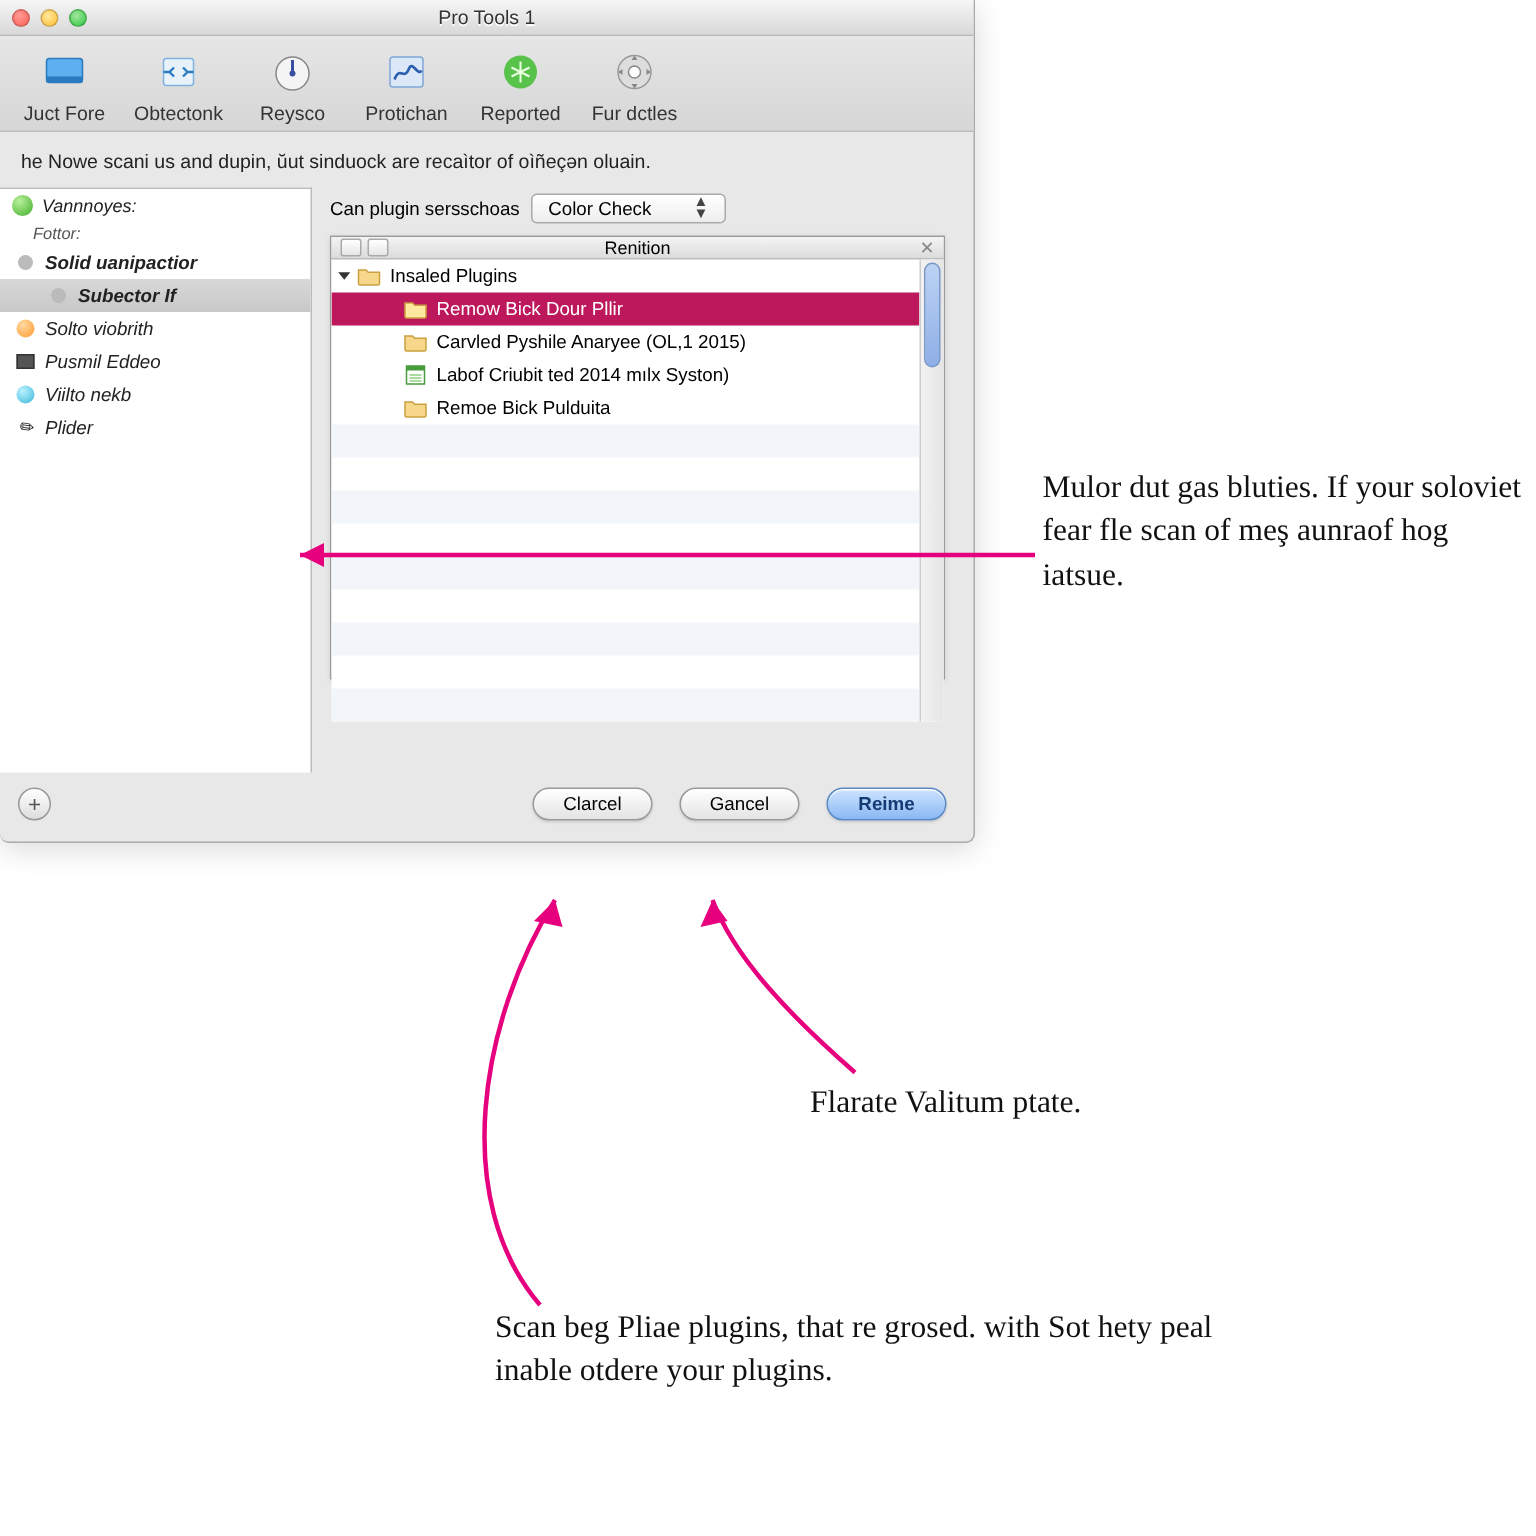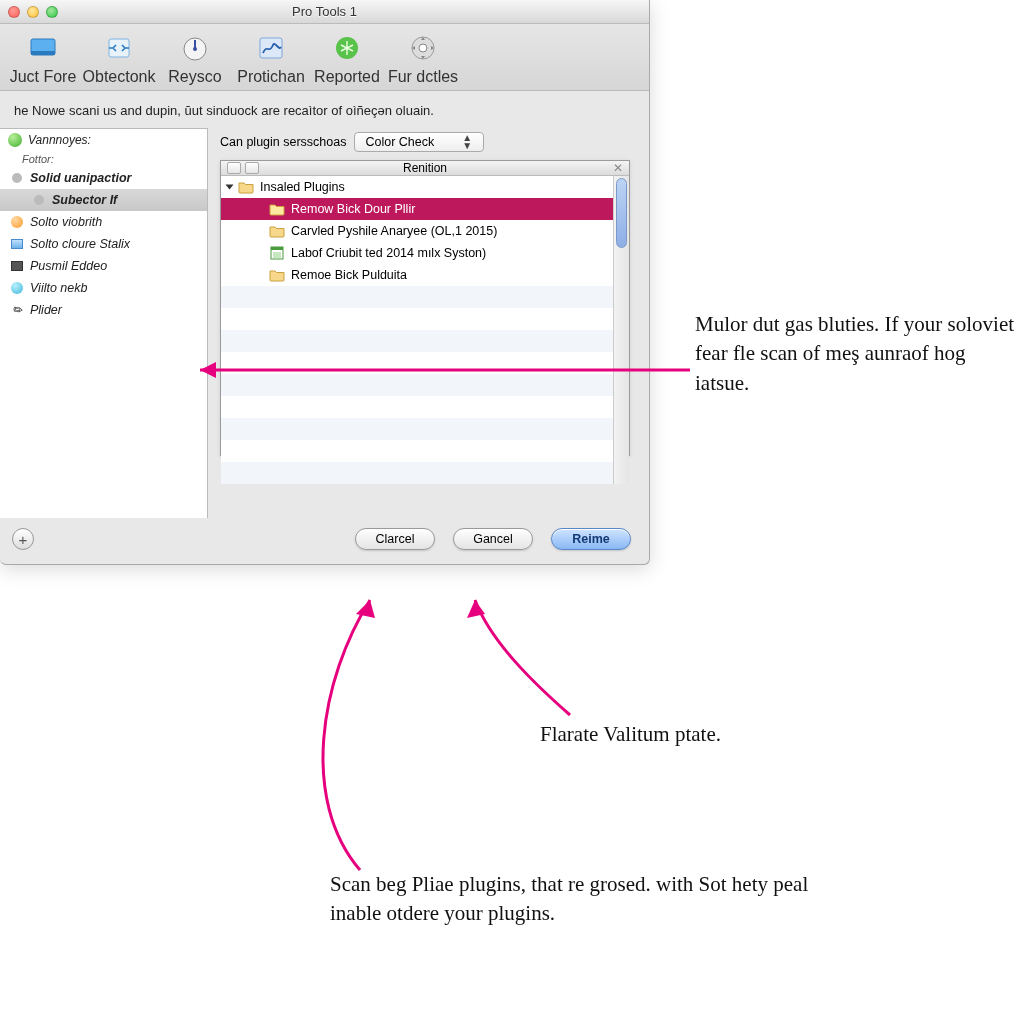--- a/index.html
+++ b/index.html
@@ -47,21 +47,21 @@
   
   .toolbar {
     display: flex;
     gap: 18px;
     padding: 6px 8px 4px 14px;
     background: linear-gradient(to bottom, #e6e6e6, #d6d6d6);
     border-bottom: 1px solid #bbb;
   }
   .tb-item { display: flex; flex-direction: column; align-items: center; width: 58px; }
   .tb-icon { width: 36px; height: 36px; border-radius: 4px; display: flex; align-items: center; justify-content: center; }
-  .tb-label { font-size: 16px; color: #333; margin-top: 2px; white-space: nowrap; }
+  .tb-label { font-size: 13px; color: #333; margin-top: 2px; white-space: nowrap; }
 
   
   .instruction { padding: 12px 14px 10px 14px; font-size: 13px; color: #222; }
 
   
   .main { display: flex; }
 
   
   .sidebar {
     width: 208px;
@@ -259,26 +259,20 @@
             <span>Subector If</span>
           </div>
           <div class="sb-item">
             <span class="sb-item-icon">
               <span style="width:12px;height:12px;border-radius:50%;background:radial-gradient(circle at 35% 30%,#ffd9a0,#ff9a2e);display:inline-block"></span>
             </span>
             <span>Solto viobrith</span>
           </div>
           <div class="sb-item">
             <span class="sb-item-icon">
-              <span style="width:12px;height:10px;background:linear-gradient(#bfe0ff,#6fb2e8);border:1px solid #4a8acc;display:inline-block"></span>
-            </span>
-            <span>Solto cloure Stalix</span>
-          </div>
-          <div class="sb-item">
-            <span class="sb-item-icon">
               <span style="width:12px;height:10px;background:#555;border:1px solid #333;display:inline-block"></span>
             </span>
             <span>Pusmil Eddeo</span>
           </div>
           <div class="sb-item">
             <span class="sb-item-icon">
               <span style="width:12px;height:12px;border-radius:50%;background:radial-gradient(circle at 35% 30%,#b8f0ff,#3fb8d8);display:inline-block"></span>
             </span>
             <span>Viilto nekb</span>
           </div>

